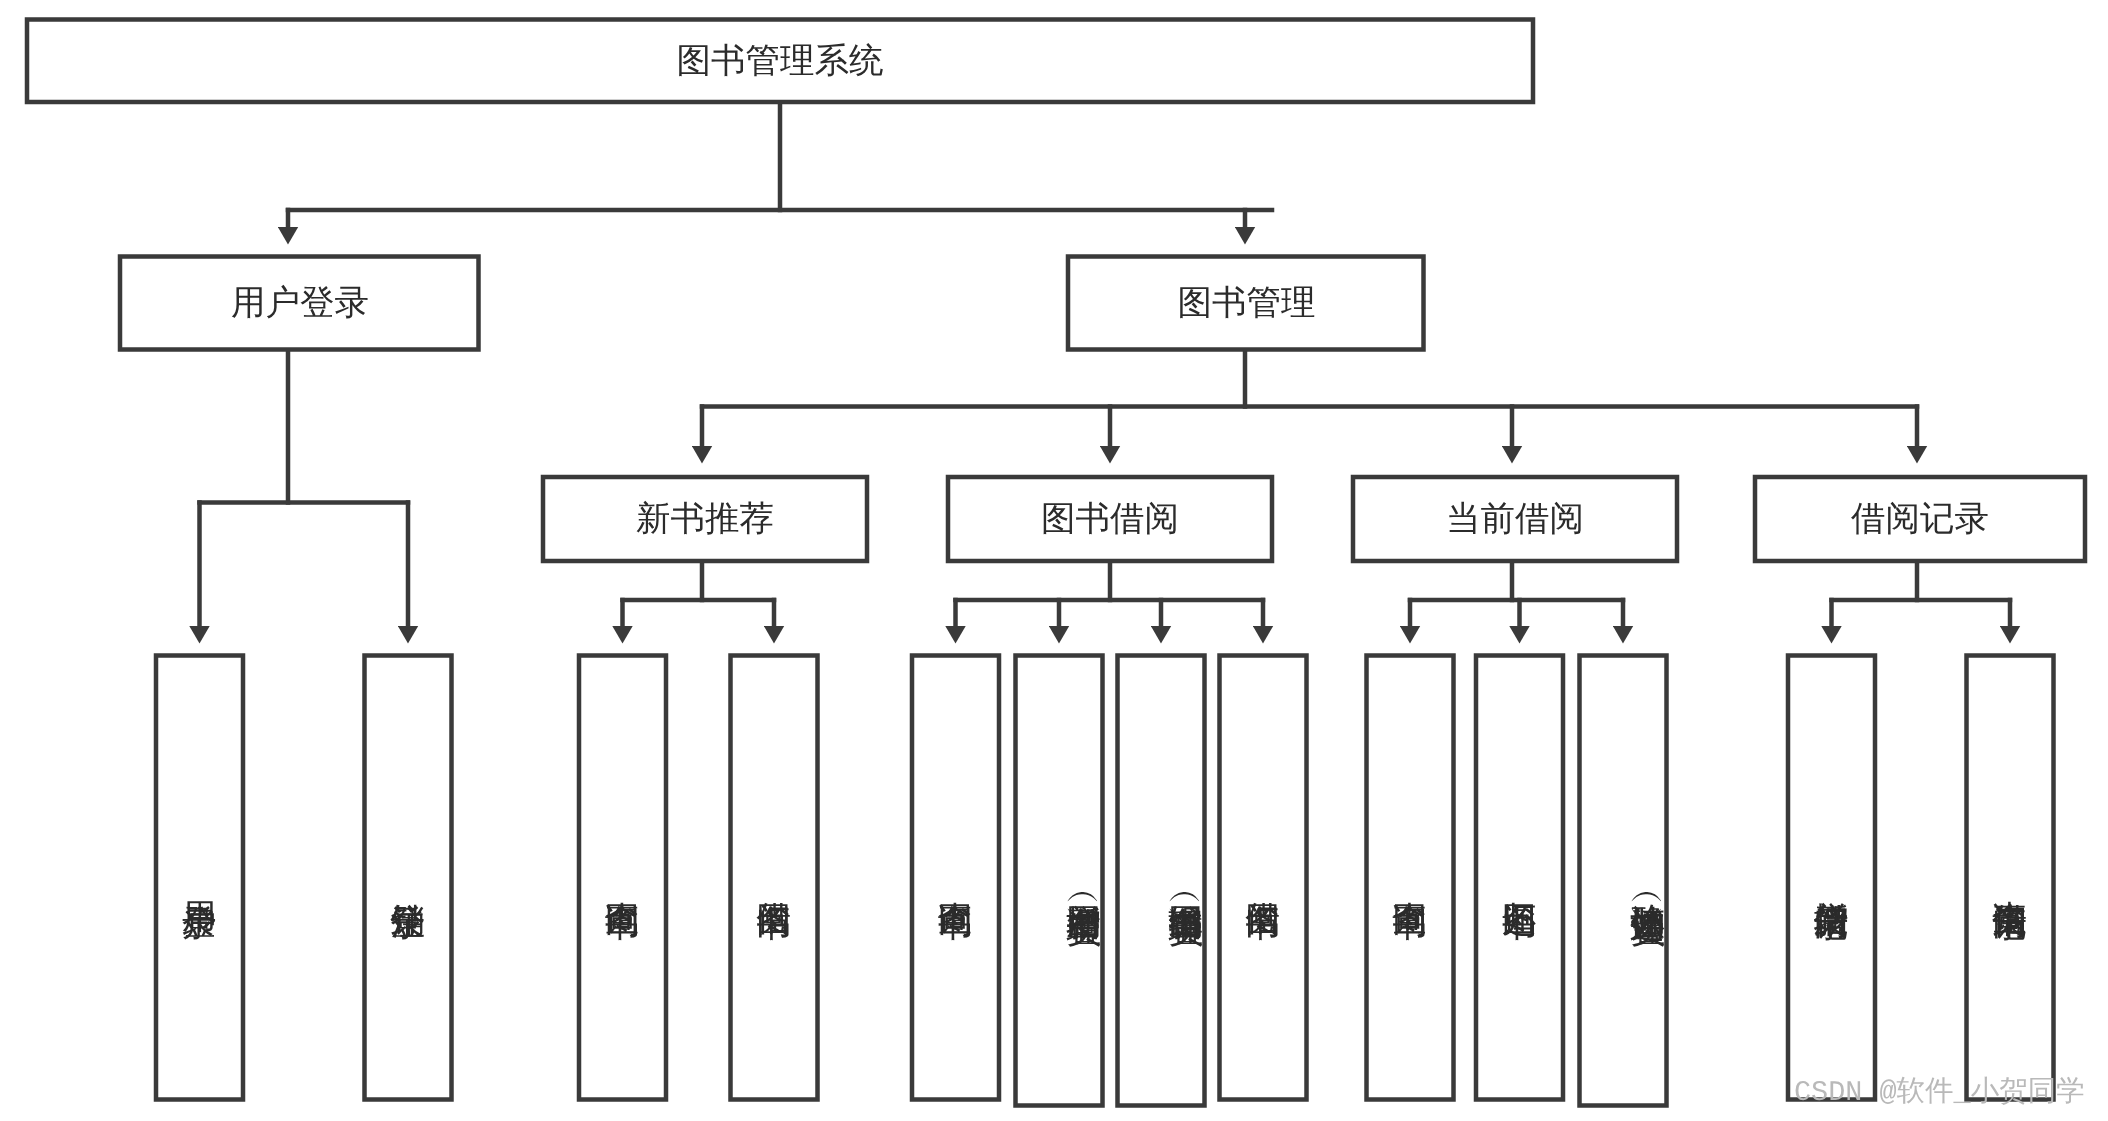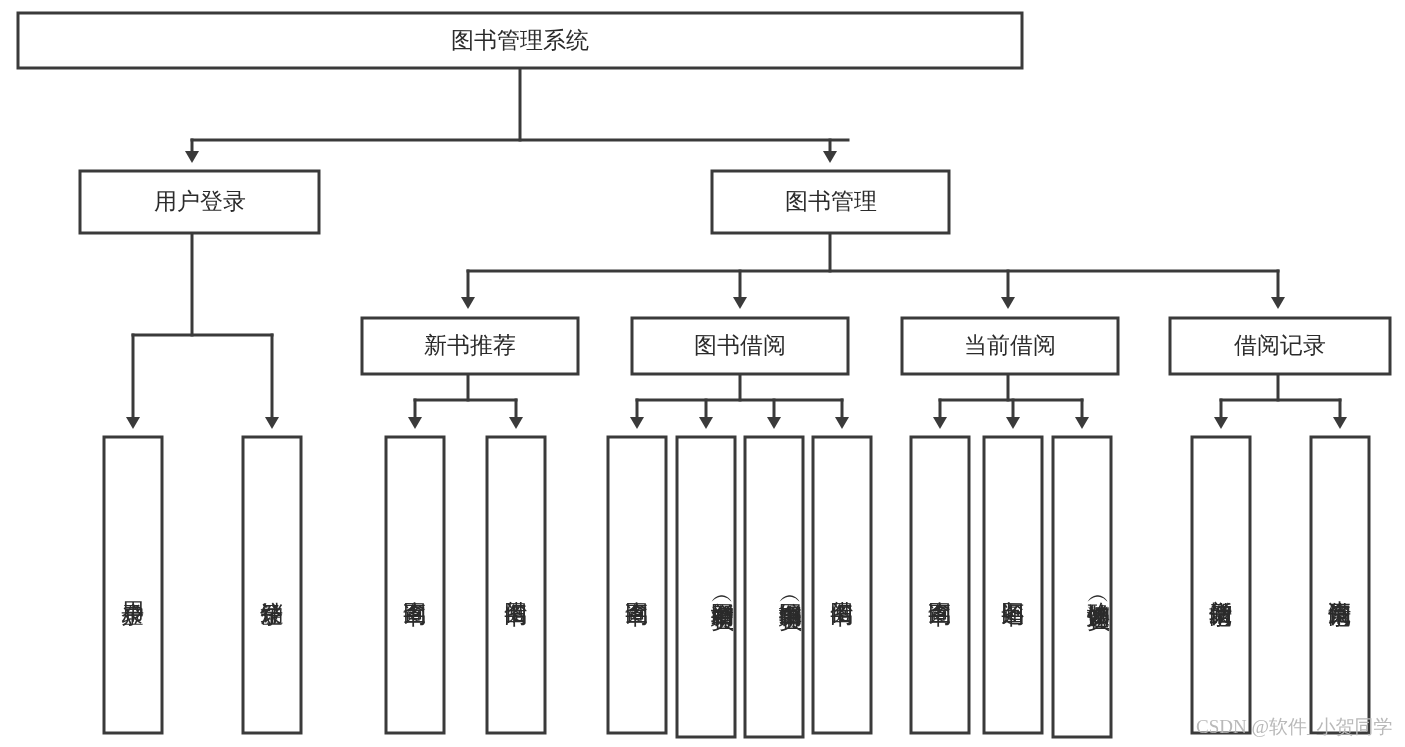--- a/index.html
+++ b/index.html
@@ -55,21 +55,21 @@
     text-orientation: upright;
     letter-spacing: 1px;
     white-space: nowrap;
     display: flex;
     align-items: center;
     justify-content: center;
     pointer-events: none;
   }
   .watermark {
     position: absolute;
-    font-family: Liberation Serif, serif;
+    font-family: Liberation Mono, monospace;
     font-size: 19px;
     color: #b9b9b9;
     white-space: nowrap;
   }
 </style>
 </head>
 <body>
 
 <div id="stage">
 

